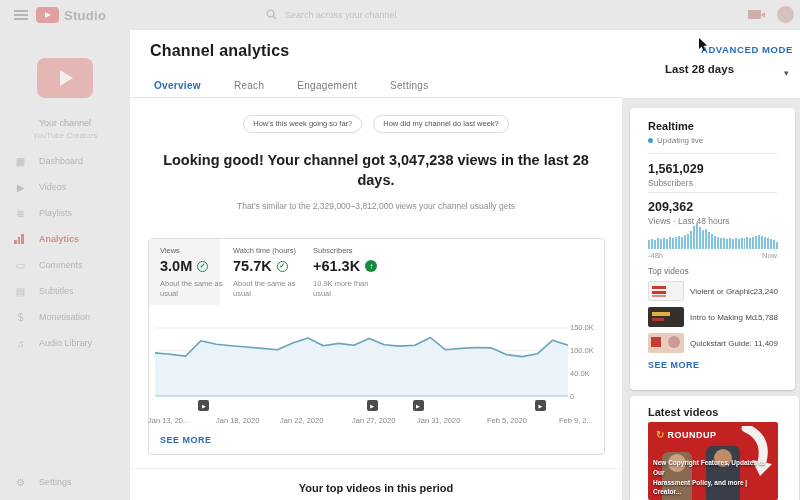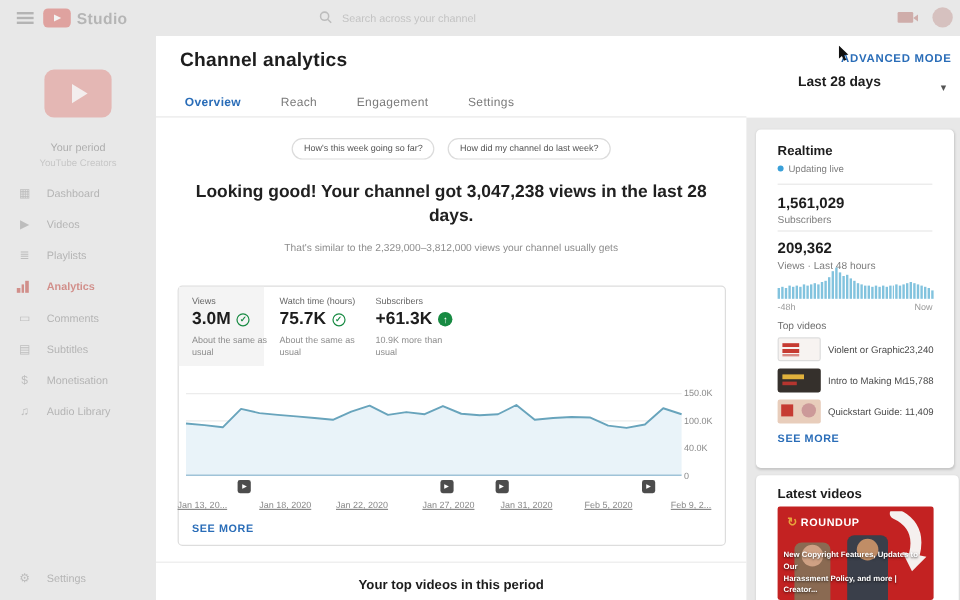--- a/index.html
+++ b/index.html
@@ -63,21 +63,21 @@
   .kpi .k-desc { font-size:7.5px; color:#8d8d8d; line-height:1.35; margin-top:5px; width:64px; }
   .badge-check { width:11px; height:11px; border:1.5px solid #178a42; border-radius:50%; color:#178a42; font-size:7px; font-weight:bold; display:inline-flex; align-items:center; justify-content:center; }
   .badge-up { width:12px; height:12px; background:#178a42; border-radius:50%; color:#fff; font-size:8px; display:inline-flex; align-items:center; justify-content:center; }
 
   #views-chart { left:22px; top:224px; }
   .ylabels { left:440px; top:225px; font-size:7.5px; color:#8a8a8a; }
   .ylabels span { position:absolute; left:0; white-space:nowrap; }
   #marker-row { left:25px; top:302px; width:415px; height:12px; }
   .vmarker { position:absolute; top:0; width:11px; height:11px; background:#4c4c4c; border-radius:2px; color:#fff; font-size:5px; display:flex; align-items:center; justify-content:center; cursor:pointer; }
   .xlabels { left:18px; top:318px; width:457px; height:10px; font-size:7.5px; color:#8a8a8a; }
-  .xlabels span { position:absolute; top:0; white-space:nowrap;text-decoration:underline; }
+  .xlabels span { position:absolute; top:0; white-space:nowrap; }
   .see-more { font-size:9px; font-weight:bold; color:#2a6db8; letter-spacing:.5px; cursor:pointer; }
   .sm-main { left:30px; top:337px; }
   .bottom-divider { left:0; top:370px; width:492px; height:1px; background:#ececec; }
   .bottom-heading { left:0; top:384px; width:492px; text-align:center; font-size:11px; font-weight:bold; }
 
   
   #rtcard { left:630px; top:108px; width:165px; height:282px; background:#fff; border-radius:4px; box-shadow:0 1px 2px rgba(0,0,0,.15); }
   .rt-title { left:18px; top:12px; font-size:11px; font-weight:bold; }
   .rt-live { left:18px; top:28px; display:flex; align-items:center; gap:4px; font-size:8px; color:#7d7d7d; }
   .rt-dot { width:5px; height:5px; border-radius:50%; background:#3aa0d8; }
@@ -136,21 +136,21 @@
         </svg>
     </span>
     <span class="search-ph">Search across your channel</span>
   </div>
   <div class="cam-icon abs"></div>
   <div class="avatar-circ abs"></div>
 </div>
 
 <div id="sidebar" class="abs">
   <div class="ch-avatar abs"></div>
-  <div class="ch-name abs">Your period</div>
+  <div class="ch-name abs">Your channel</div>
   <div class="ch-sub abs">YouTube Creators</div>
 
   <div class="side-item abs" style="top:122px">
     <span class="gi">▦</span>
     <span>Dashboard</span>
   </div>
   <div class="side-item abs" style="top:148px">
     <span class="gi">▶</span>
     <span>Videos</span>
   </div>

